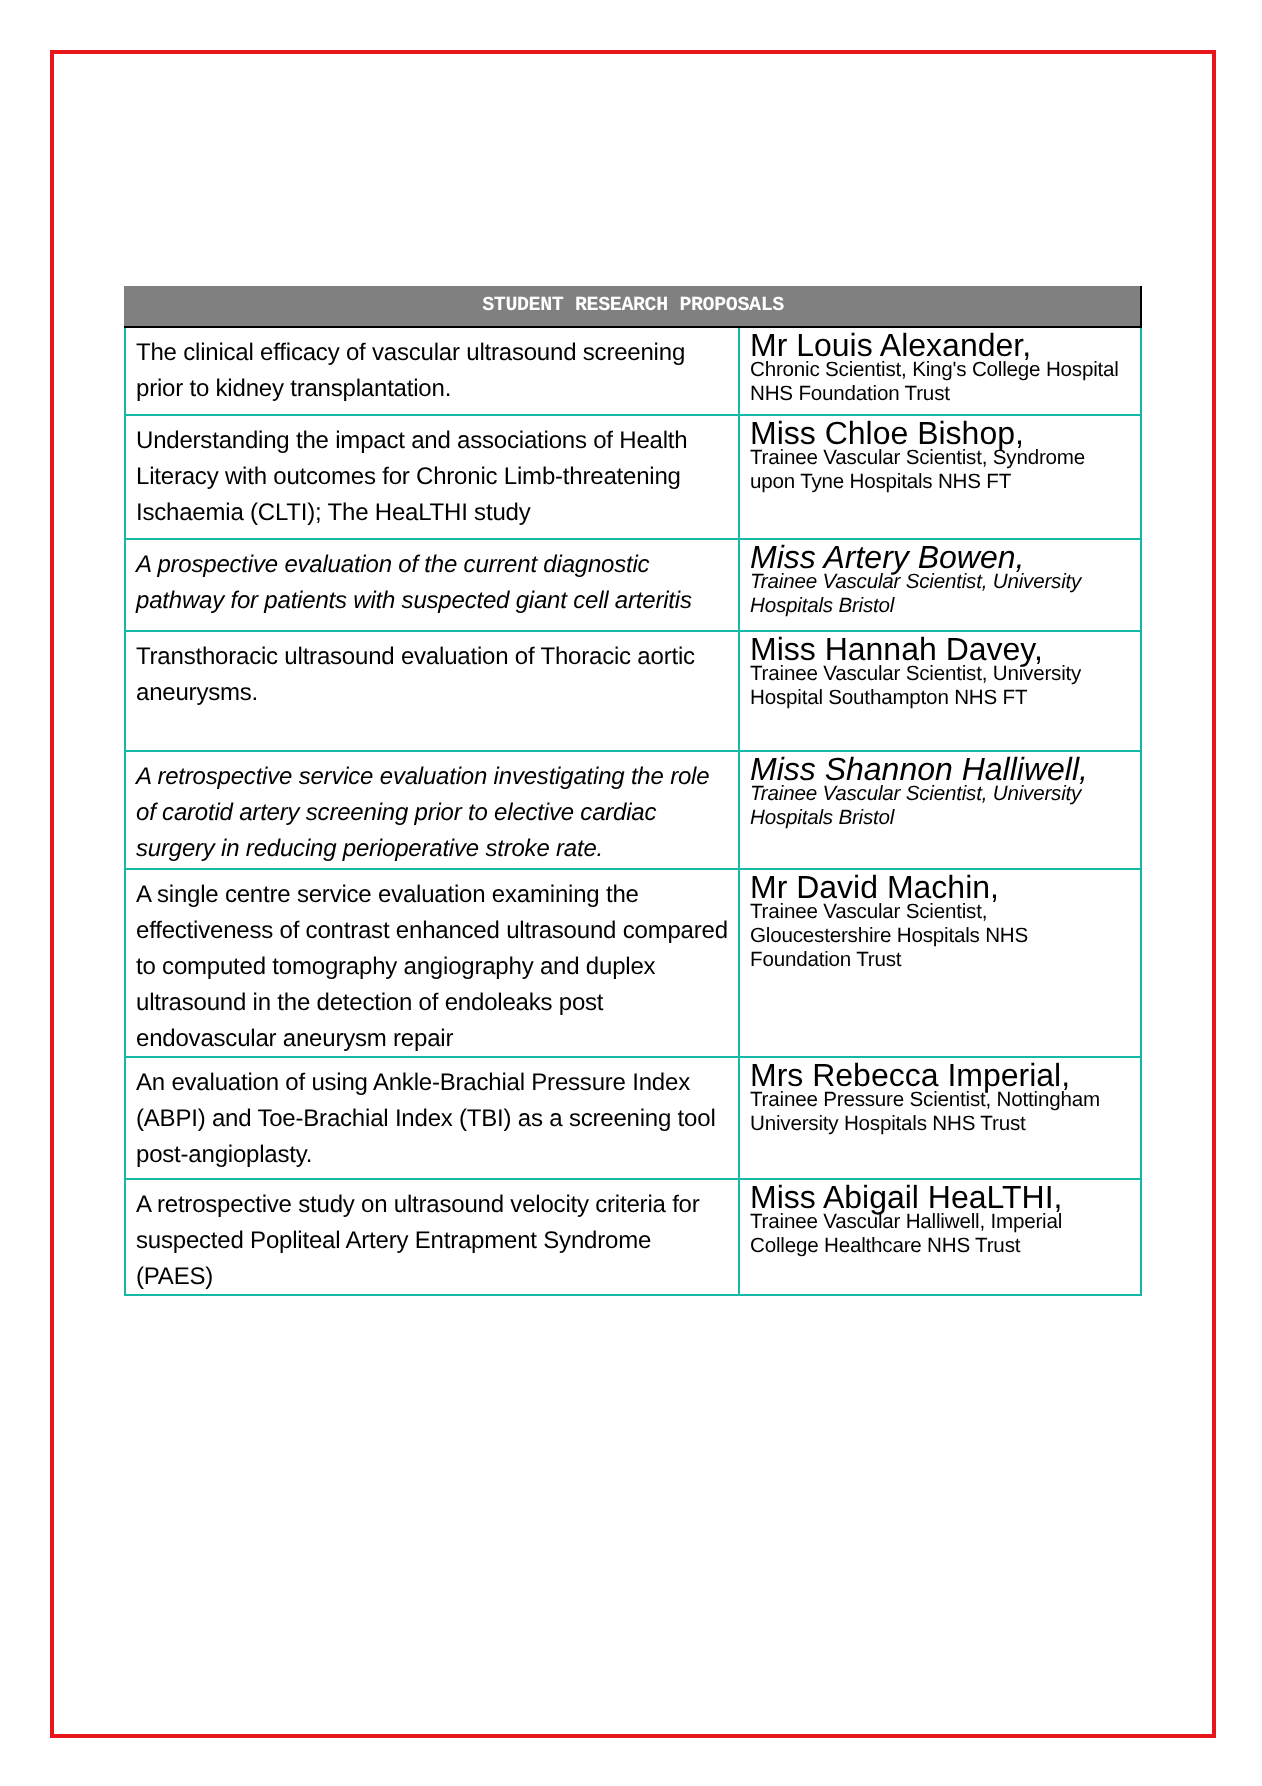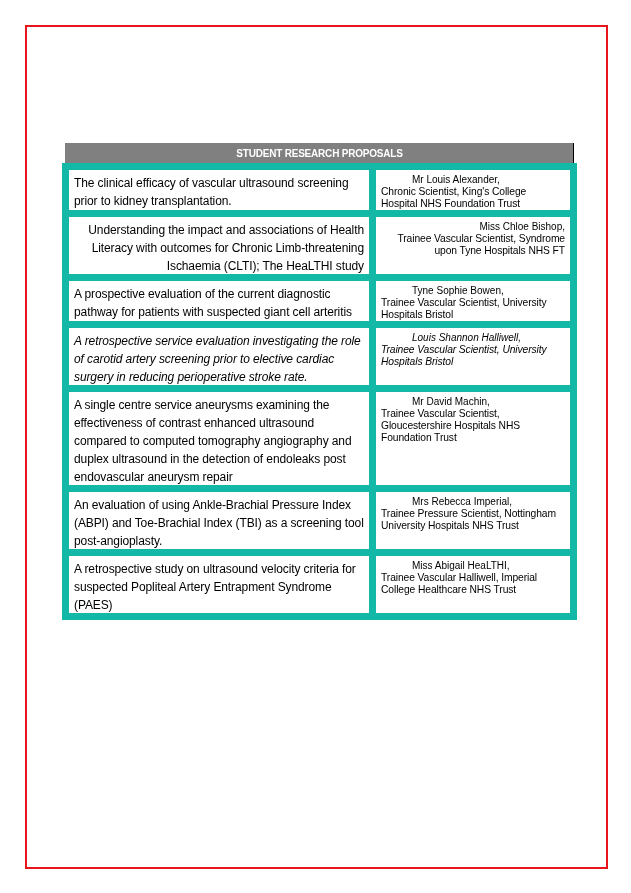--- a/index.html
+++ b/index.html
@@ -28,59 +28,58 @@
       position: absolute;
       left: 62px;
       top: 143px;
       width: 508px;
       border-collapse: collapse;
       table-layout: fixed;
     }
     .proposals-table th {
       background: #808080;
       color: #ffffff;
-      font-family: Liberation Sans, sans-serif;
+      font-family: Liberation Mono, monospace;
       font-weight: bold;
       font-size: 10px;
       height: 20px;
       padding: 0;
       text-align: center;
       border: 1px solid #000000;
       border-top: none;
       border-left-color: #808080;
       letter-spacing: -0.2px;
     }
     .proposals-table td {
-      border: 7px solid #14b8a6;
+      border: 1px solid #14b8a6;
       vertical-align: top;
       padding: 3px 5px 0 5px;
       box-sizing: border-box;
     }
     .col-title { width: 307px; }
     .col-author { width: 201px; }
     .title-text {
       font-size: 12px;
       line-height: 13px;
       letter-spacing: -0.1px;
     }
     .author-name {
-      font-size: 10px;
+      font-size: 16px;
       line-height: 13px;
       display: block;
-      margin-left: 31px;
     }
     .author-role {
       font-size: 10.3px;
       line-height: 12px;
       display: block;
       letter-spacing: -0.1px;
     }
     tr.r1 td { height: 44px; }
-    tr.r2 td { height: 62px; text-align: right; }
-    tr.r3 td { height: 46px; }
+    tr.r2 td { height: 62px; }
+    tr.r3 td { height: 46px; font-style: italic; }
     tr.r4 td { height: 60px; }
     tr.r5 td { height: 59px; font-style: italic; }
     tr.r6 td { height: 76px; }
     tr.r7 td { height: 61px; }
     tr.r8 td { height: 53px; }
   </style>
 </head>
 <body>
 
 <div class="page-border" style="border-color: rgb(232, 22, 27);"></div>
@@ -106,33 +105,40 @@
     <tr class="r2">
       <td><span class="title-text">Understanding the impact and associations of Health Literacy with outcomes for Chronic Limb-threatening Ischaemia (CLTI); The HeaLTHI study</span></td>
       <td>
           <span class="author-name">Miss Chloe Bishop,</span>
           <span class="author-role">Trainee Vascular Scientist, Syndrome upon Tyne Hospitals NHS FT</span>
         </td>
     </tr>
     <tr class="r3">
       <td><span class="title-text">A prospective evaluation of the current diagnostic pathway for patients with suspected giant cell arteritis</span></td>
       <td>
-          <span class="author-name">Tyne Sophie Bowen,</span>
+          <span class="author-name">Miss Artery Bowen,</span>
           <span class="author-role">Trainee Vascular Scientist, University Hospitals Bristol</span>
+        </td>
+    </tr>
+    <tr class="r4">
+      <td><span class="title-text">Transthoracic ultrasound evaluation of Thoracic aortic aneurysms.</span></td>
+      <td>
+          <span class="author-name">Miss Hannah Davey,</span>
+          <span class="author-role">Trainee Vascular Scientist, University Hospital Southampton NHS FT</span>
         </td>
     </tr>
     <tr class="r5">
       <td><span class="title-text">A retrospective service evaluation investigating the role of carotid artery screening prior to elective cardiac surgery in reducing perioperative stroke rate.</span></td>
       <td>
-          <span class="author-name">Louis Shannon Halliwell,</span>
+          <span class="author-name">Miss Shannon Halliwell,</span>
           <span class="author-role">Trainee Vascular Scientist, University Hospitals Bristol</span>
         </td>
     </tr>
     <tr class="r6">
-      <td><span class="title-text">A single centre service aneurysms examining the effectiveness of contrast enhanced ultrasound compared to computed tomography angiography and duplex ultrasound in the detection of endoleaks post endovascular aneurysm repair</span></td>
+      <td><span class="title-text">A single centre service evaluation examining the effectiveness of contrast enhanced ultrasound compared to computed tomography angiography and duplex ultrasound in the detection of endoleaks post endovascular aneurysm repair</span></td>
       <td>
           <span class="author-name">Mr David Machin,</span>
           <span class="author-role">Trainee Vascular Scientist, Gloucestershire Hospitals NHS Foundation Trust</span>
         </td>
     </tr>
     <tr class="r7">
       <td><span class="title-text">An evaluation of using Ankle-Brachial Pressure Index (ABPI) and Toe-Brachial Index (TBI) as a screening tool post-angioplasty.</span></td>
       <td>
           <span class="author-name">Mrs Rebecca Imperial,</span>
           <span class="author-role">Trainee Pressure Scientist, Nottingham University Hospitals NHS Trust</span>

